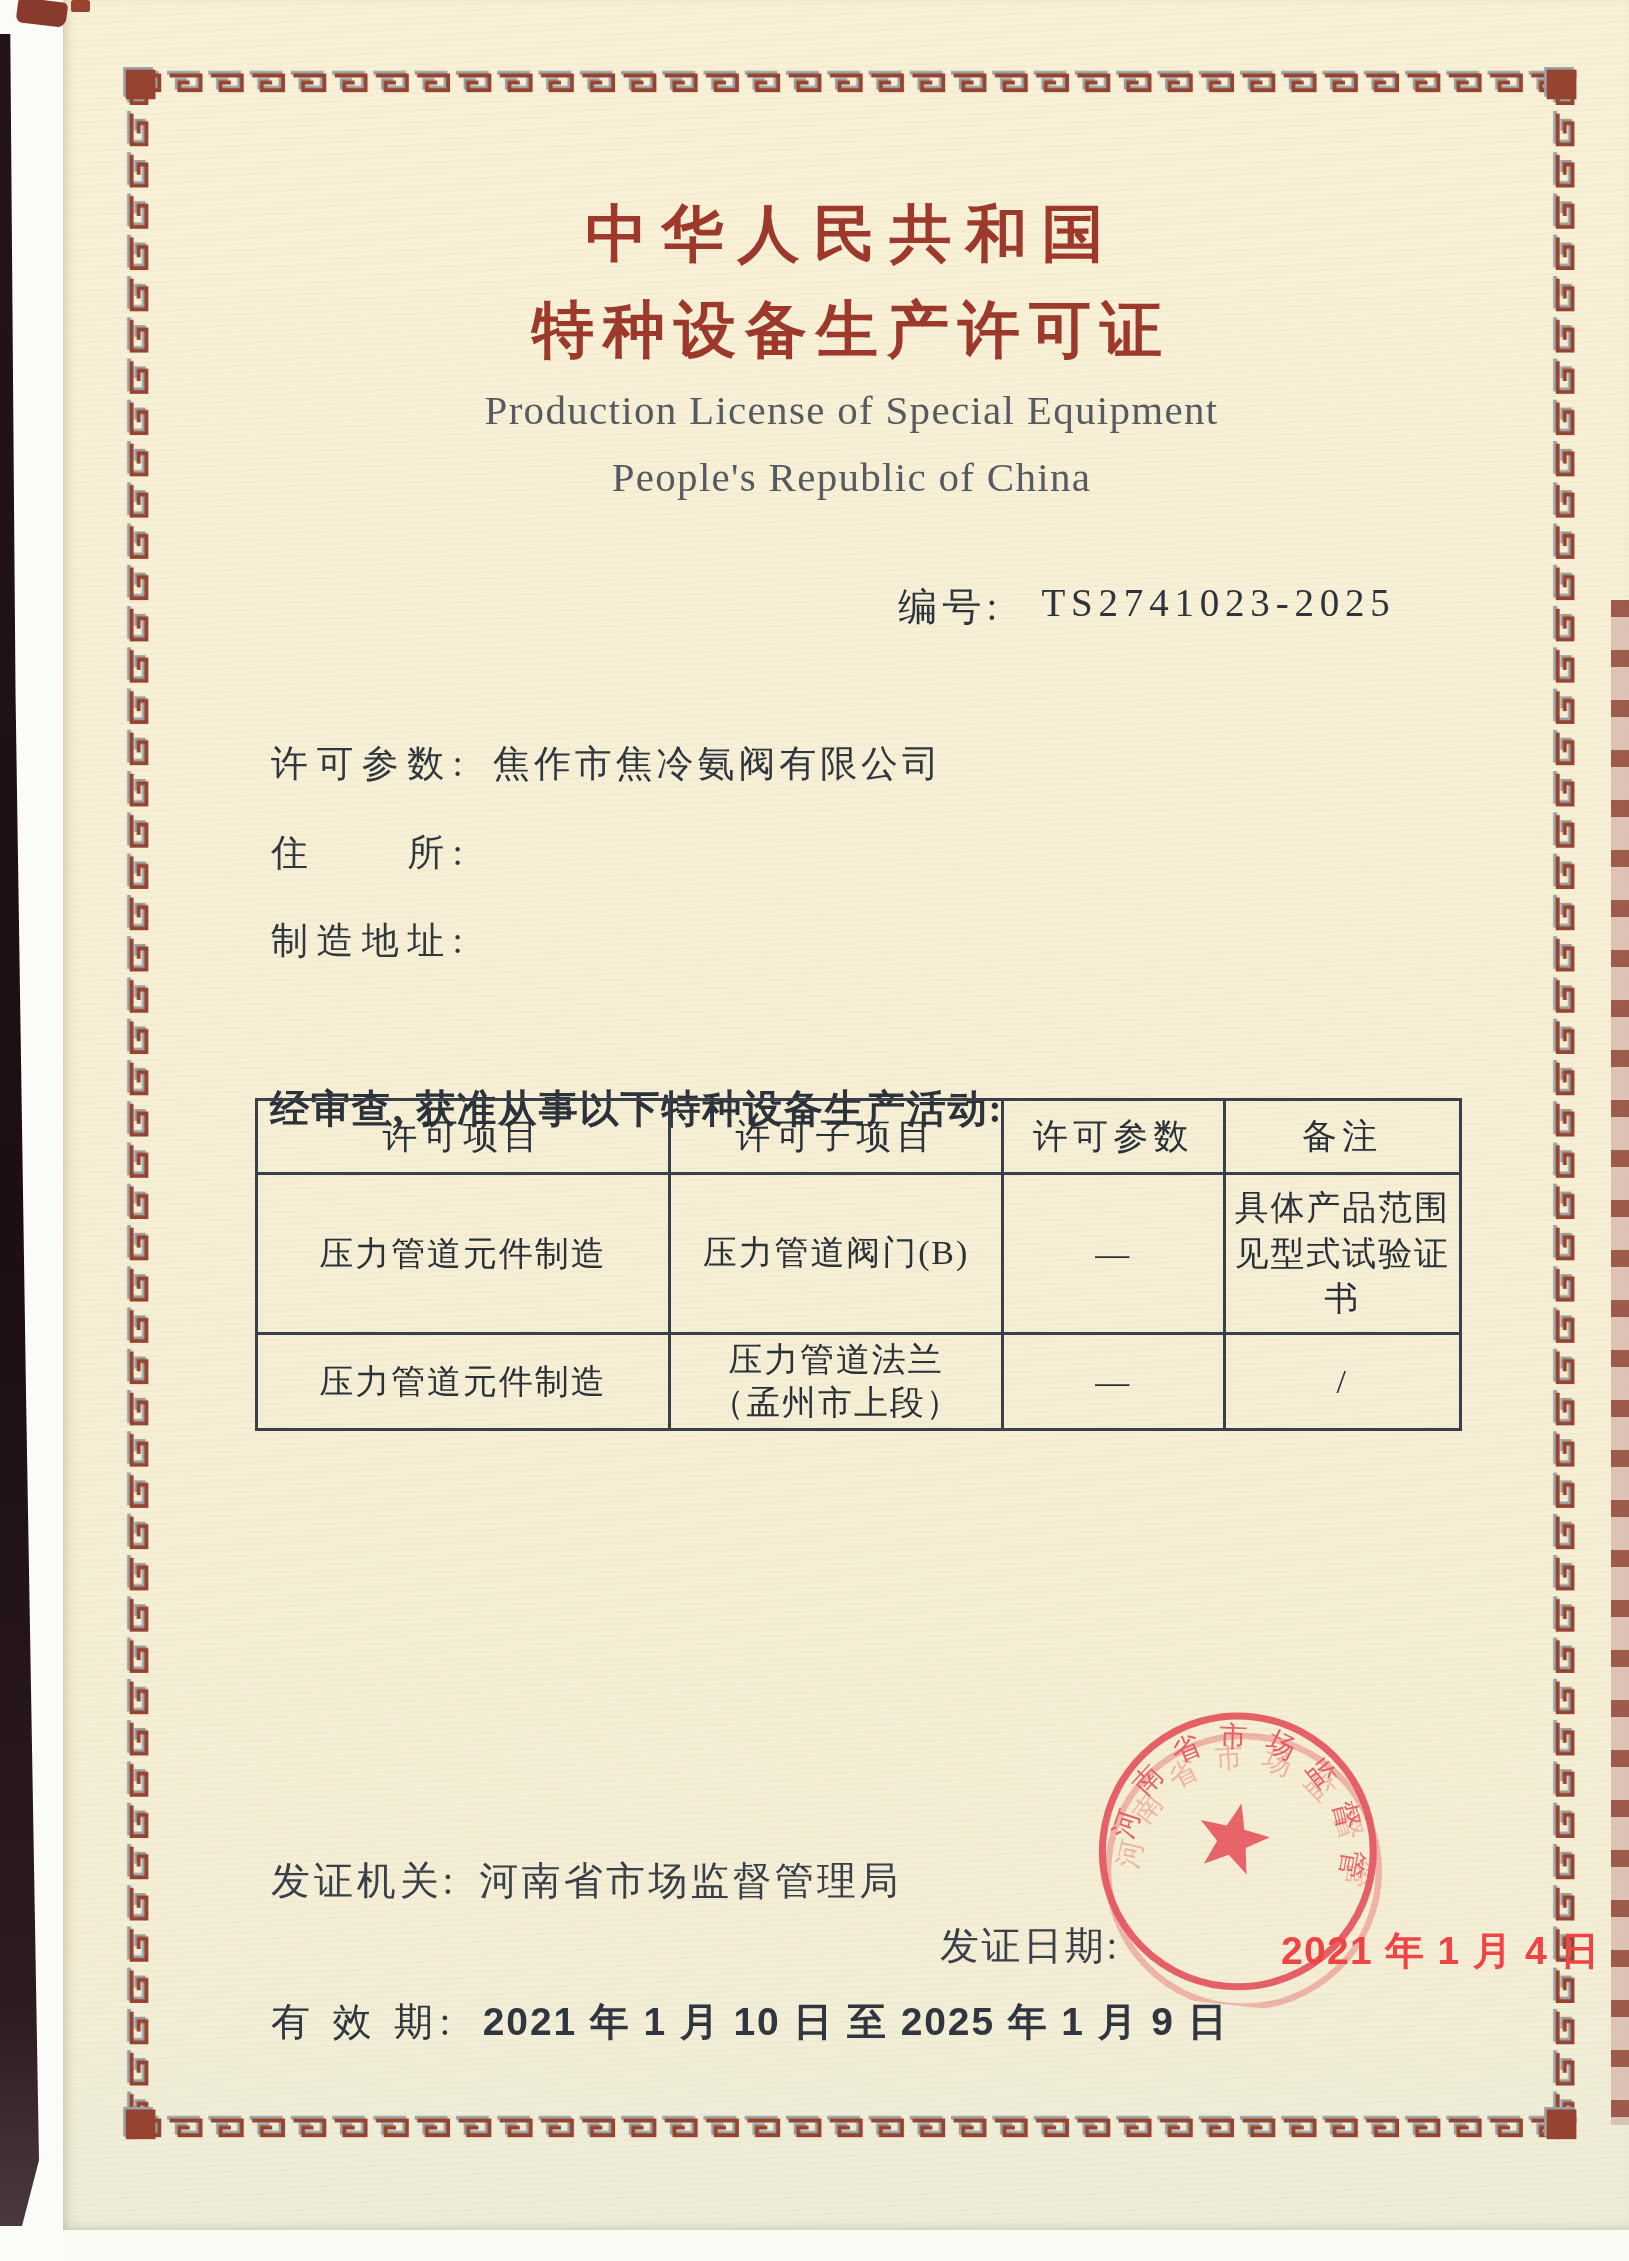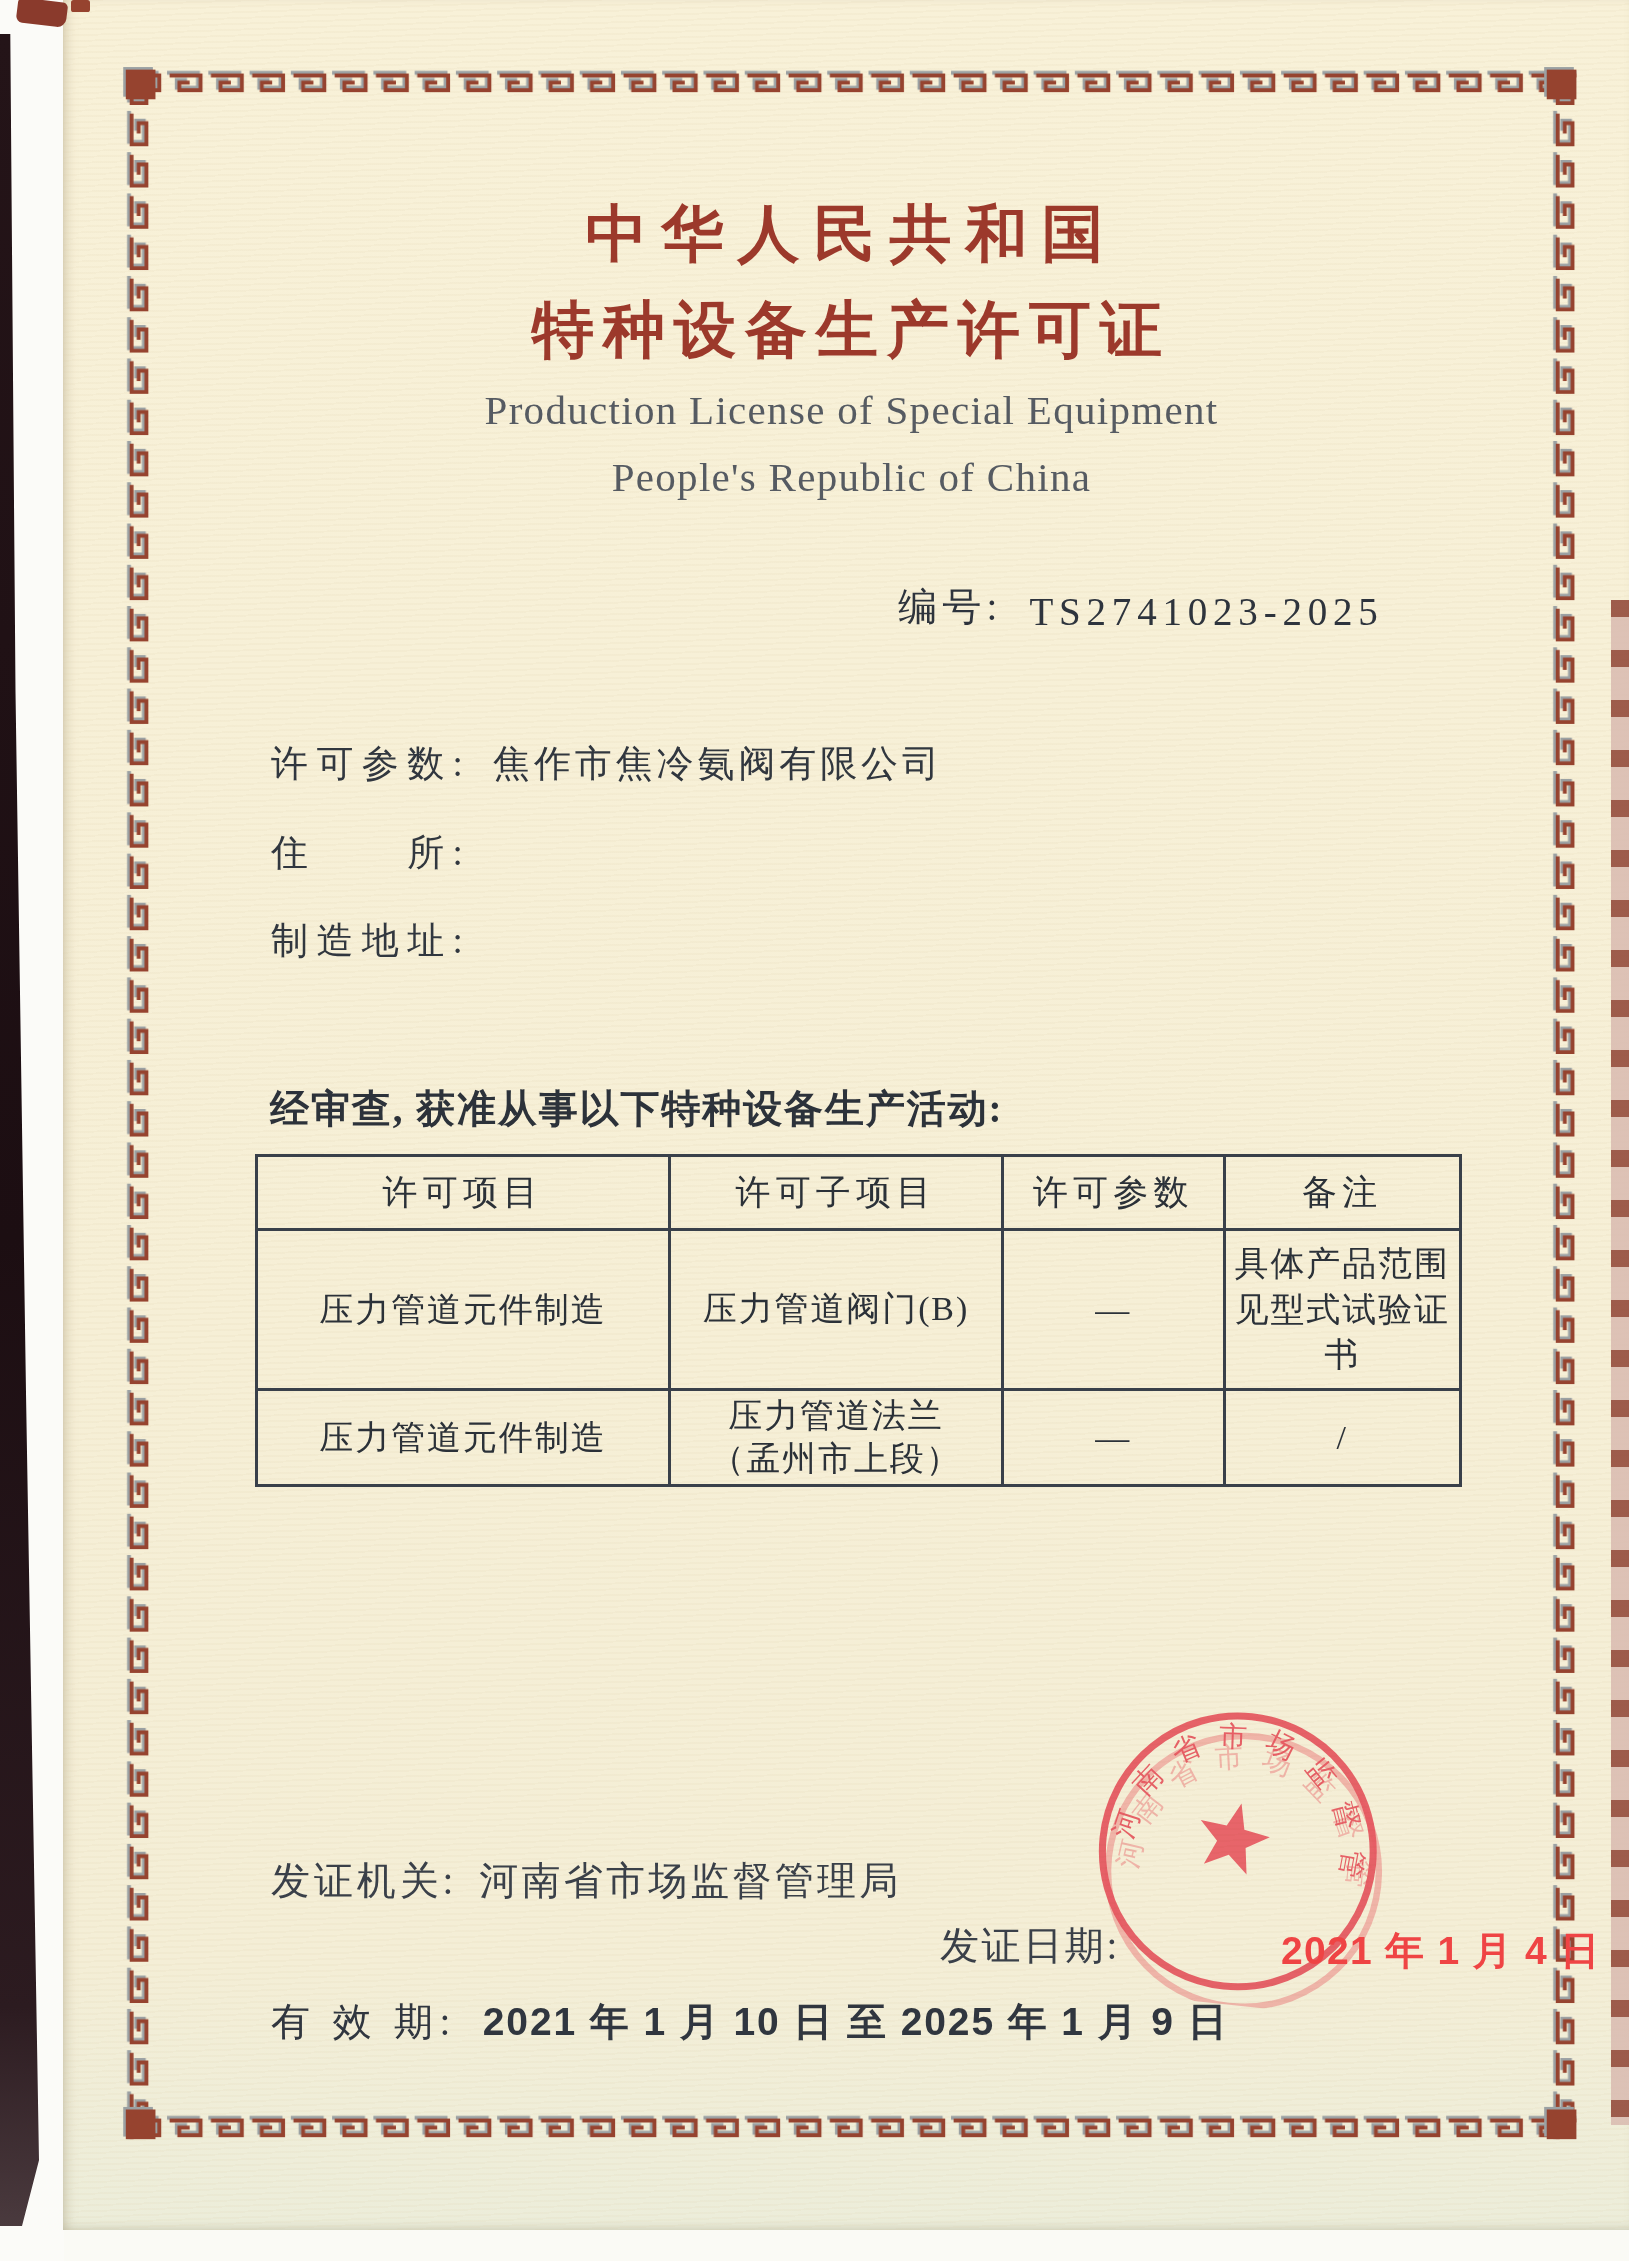--- a/index.html
+++ b/index.html
@@ -22,29 +22,29 @@
   .paper::after{content:"";position:absolute;inset:0;
          background:repeating-linear-gradient(178deg,rgba(215,198,160,.10) 0 1.9px,rgba(255,255,255,0) 1.9px 5.8px);}
   svg.frame{left:0;top:0;z-index:2;}
   
   .cn-serif{font-family:"Liberation Serif","DejaVu Serif",serif;}
   .sans{font-family:"Liberation Sans","DejaVu Sans",sans-serif;}
   .title-cn{left:126px;width:1451px;text-align:center;color:#9c392b;font-weight:700;
             font-size:62px;letter-spacing:14px;z-index:4;font-family:"Liberation Serif","DejaVu Serif",serif;}
   .title-en{left:126px;width:1451px;text-align:center;color:#565b62;font-size:41px;letter-spacing:1.3px;
             z-index:4;font-family:"Liberation Serif","DejaVu Serif",serif;}
-  .serial{left:898px;top:580px;z-index:4;color:#2e343d;font-size:39px;display:flex;gap:27px;align-items:flex-end;}
+  .serial{left:898px;top:580px;z-index:4;color:#2e343d;font-size:39px;display:flex;gap:39px;align-items:flex-start;}
   .serial .lab{letter-spacing:5.2px;}
   .serial .val{font-family:"Liberation Serif","DejaVu Serif",serif;letter-spacing:5.8px;}
   .field{left:271px;z-index:4;display:flex;align-items:baseline;color:#31373f;font-size:37px;}
   .field .flab{min-width:222px;letter-spacing:8.4px;white-space:pre;}
   .field .fval{letter-spacing:3.9px;}
   .intro{left:270px;top:1082px;z-index:4;color:#2c323a;font-size:39px;letter-spacing:1.9px;font-weight:600;}
   
-  table.lic{position:absolute;left:255px;top:1154px;width:1207px;z-index:4;border-collapse:collapse;
+  table.lic{position:absolute;left:255px;top:1098px;width:1207px;z-index:4;border-collapse:collapse;
             color:#2b3138;font-family:"Liberation Serif","DejaVu Serif",serif;}
   table.lic th,table.lic td{border:3.2px solid #39404a;text-align:center;vertical-align:middle;
             font-size:34px;letter-spacing:1.9px;font-weight:400;padding:0 6.4px;}
   table.lic th{height:71px;font-size:35px;letter-spacing:5.2px;}
   tr.r1 td{height:157px;}
   tr.r2 td{height:93px;}
   td.remark1{padding:0 23px;line-height:1.35;}
   .subcell div{line-height:1.25;}
   .subcell div:empty{display:none;}
   

